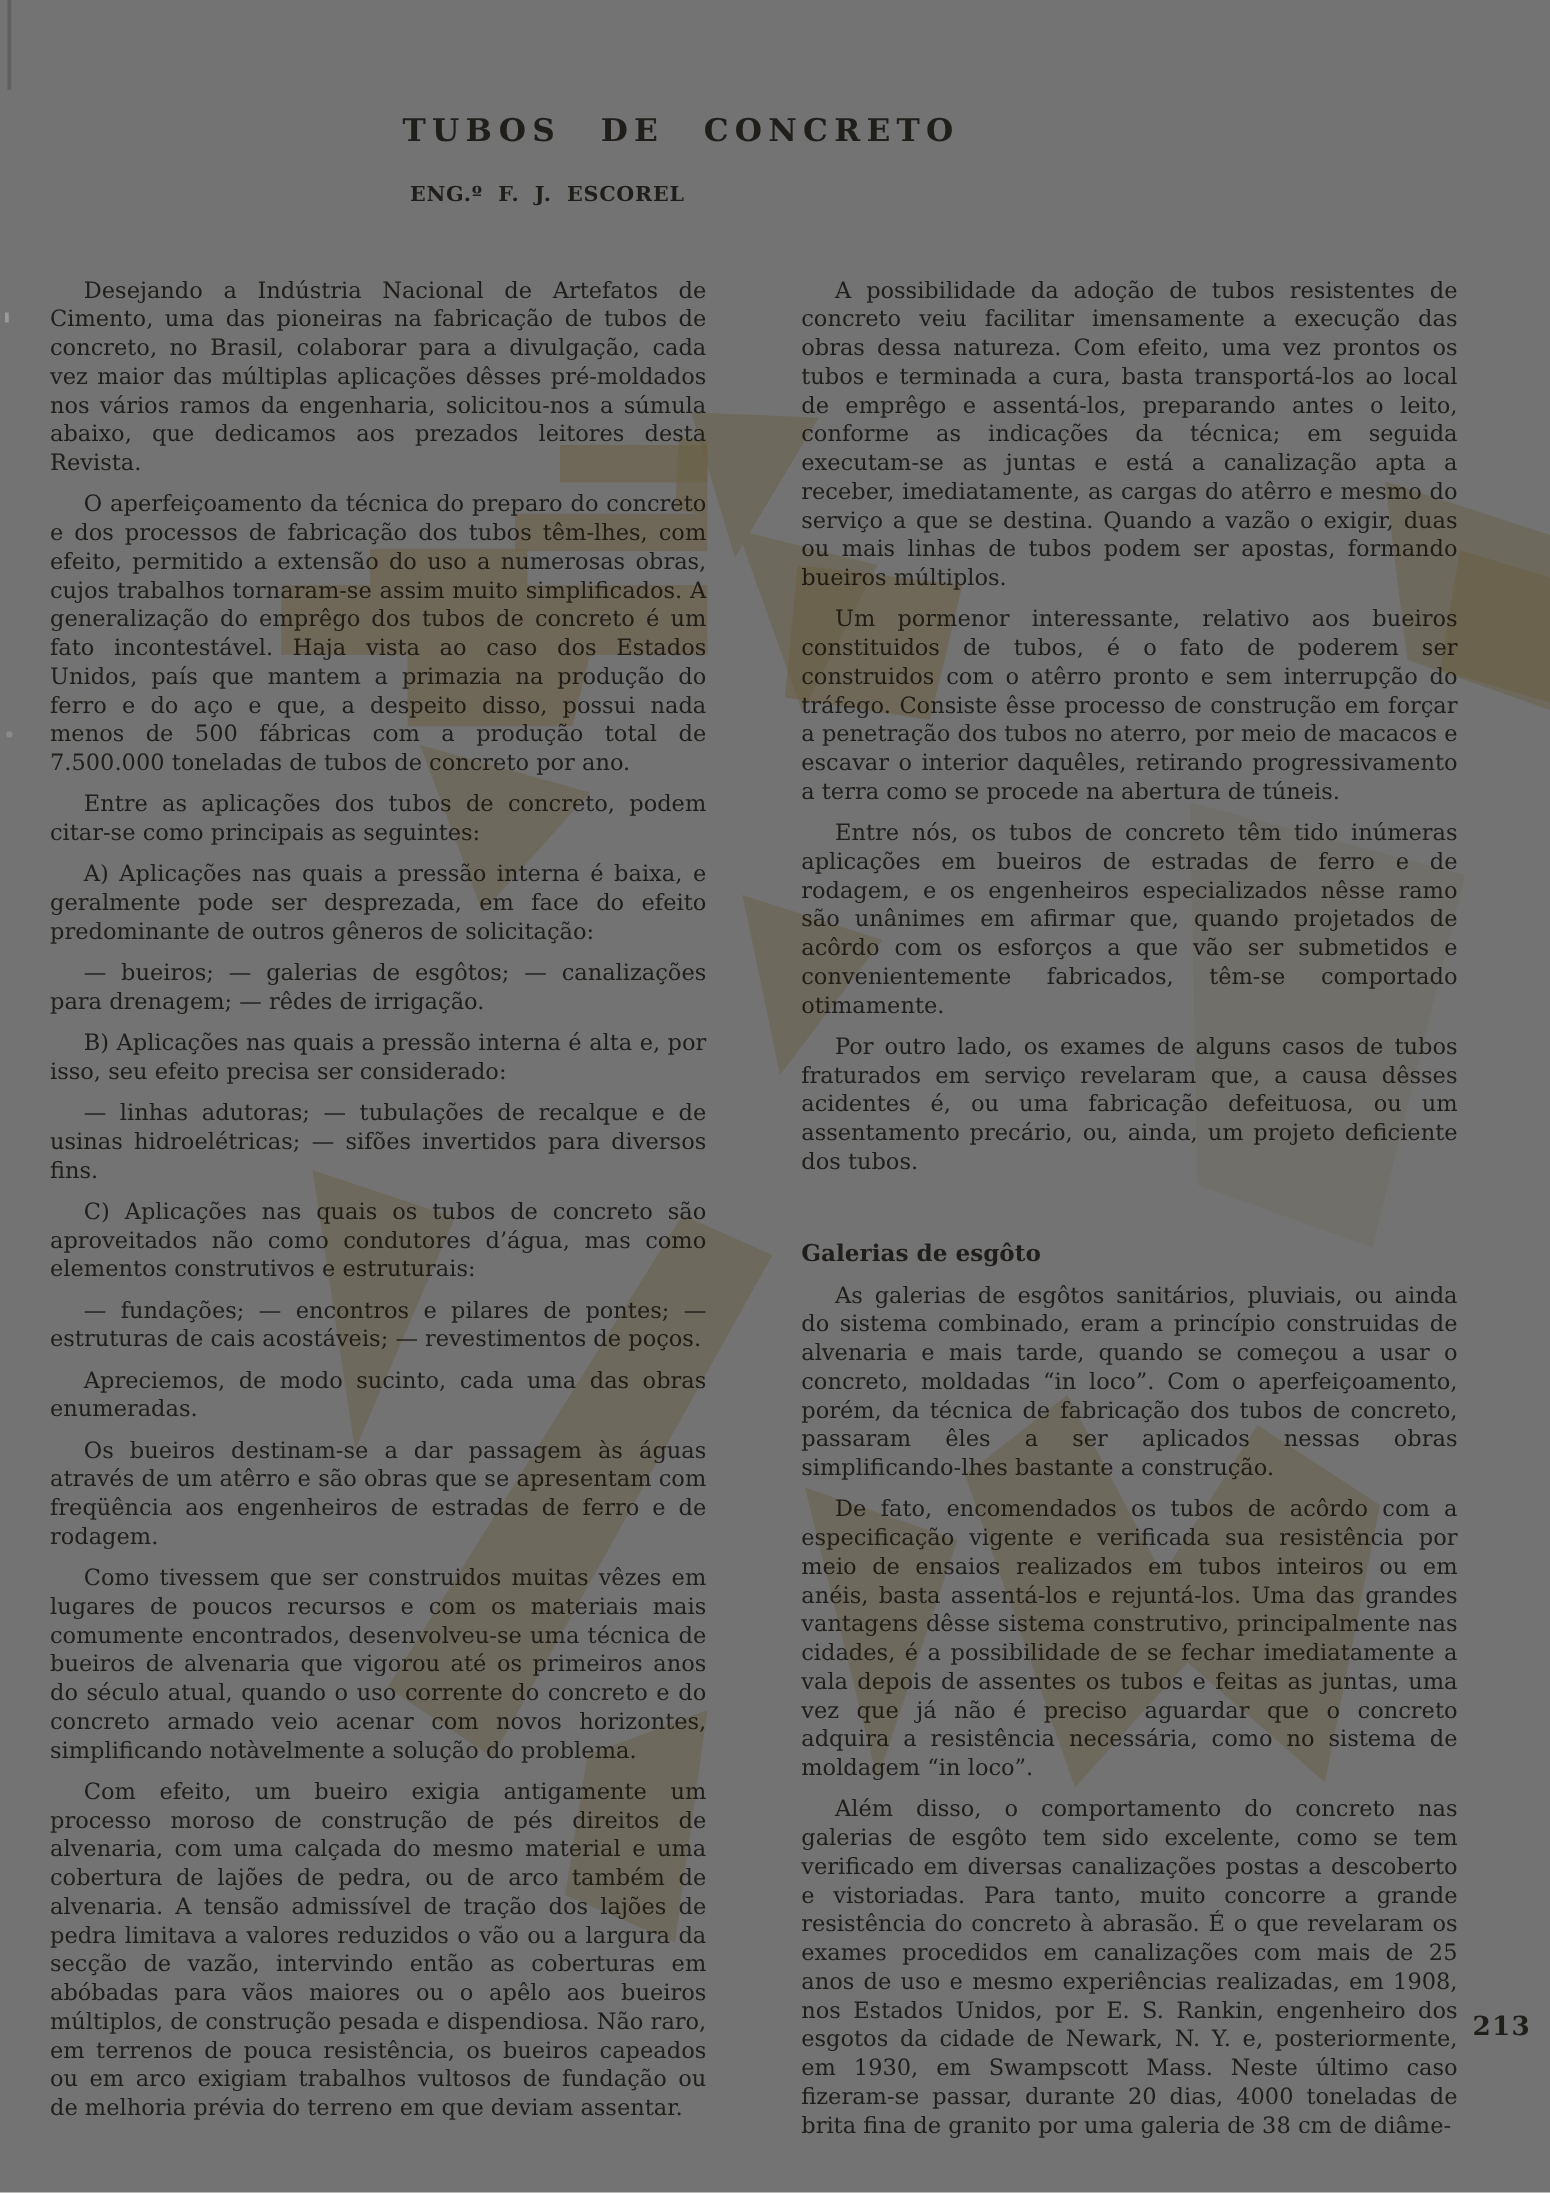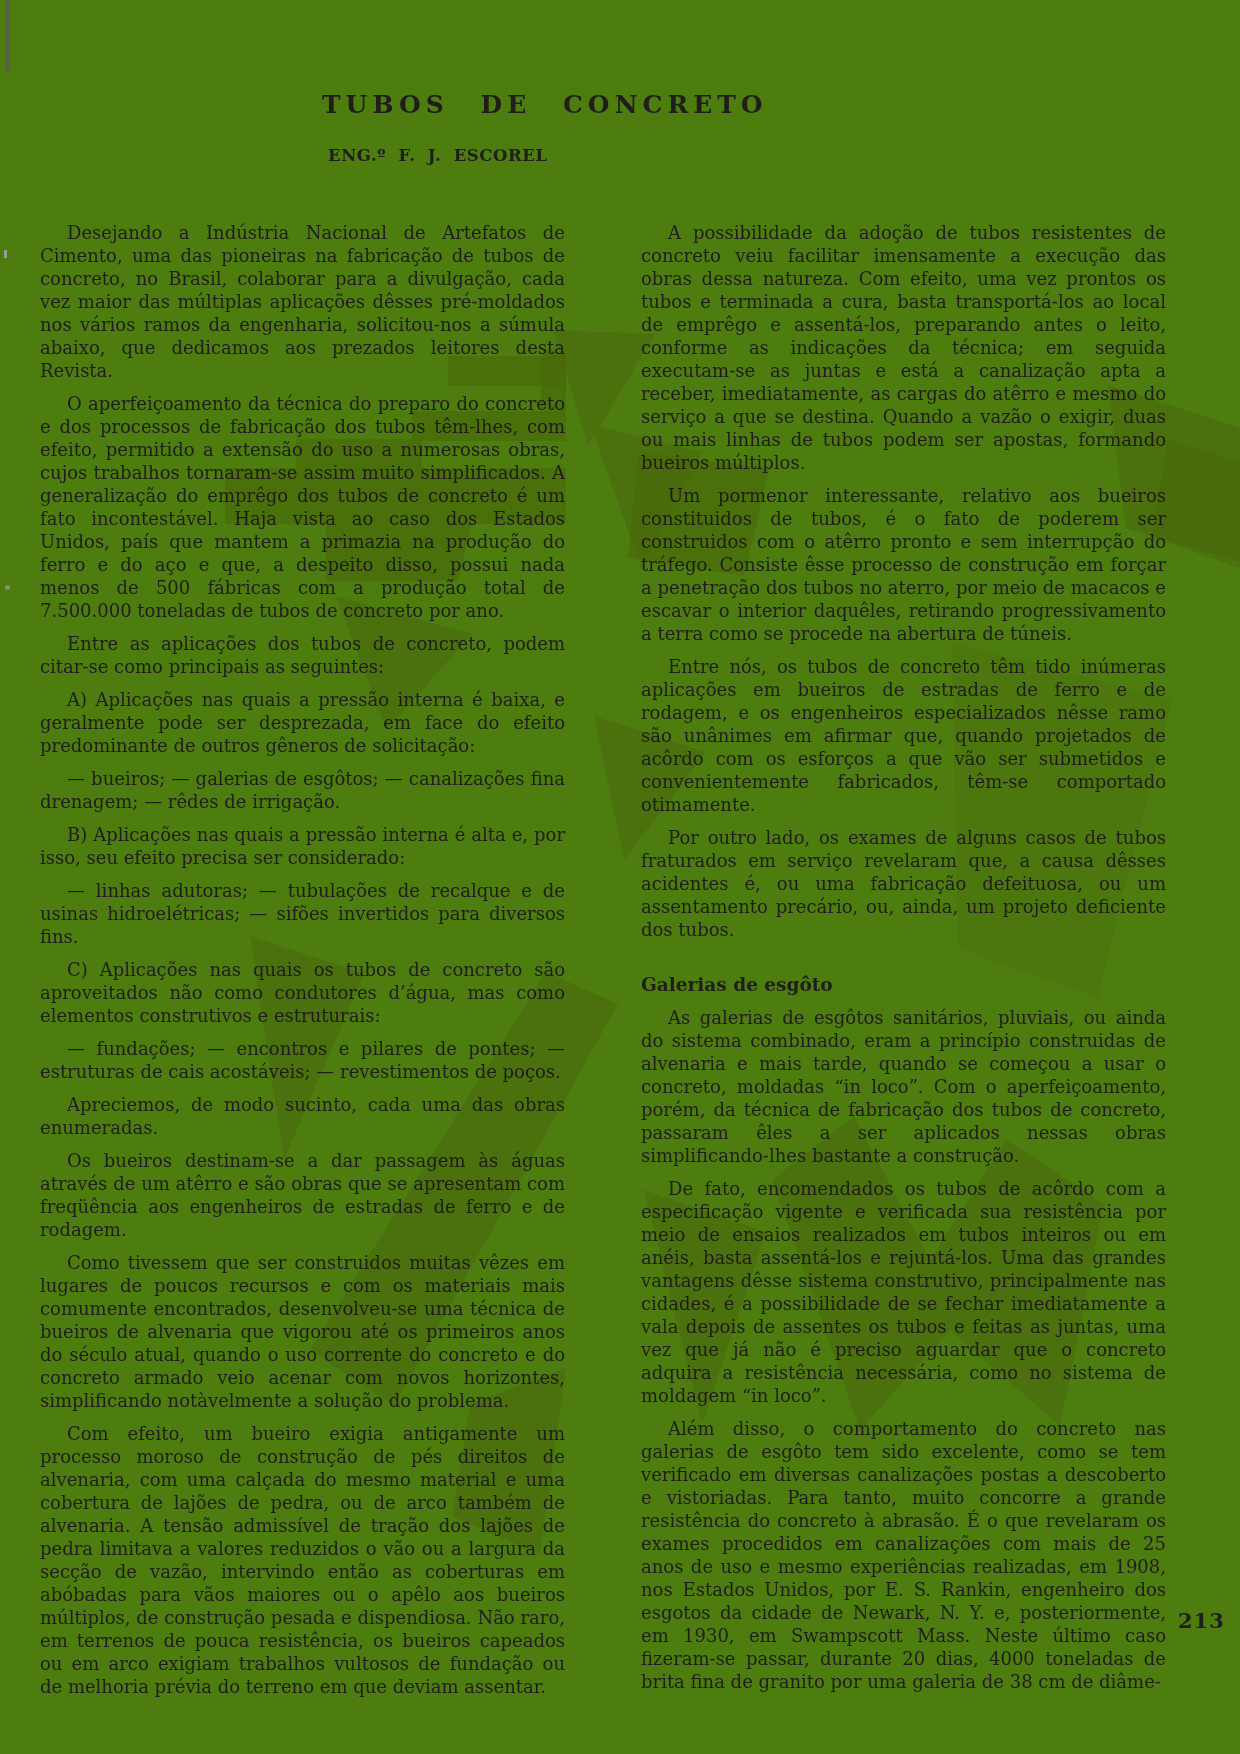--- a/index.html
+++ b/index.html
@@ -4,21 +4,21 @@
 <style>
   html, body { margin: 0; padding: 0; }
   body {
     width: 1240px; height: 1754px;
     background: #e8e8e6;
     font-family: "DejaVu Serif", "Liberation Serif", serif;
   }
   .page {
     position: relative;
     width: 1240px; height: 1754px;
-    background: #4d7c0f;
+    background: #737373;
     overflow: hidden;
     color: #201e1b;
   }
   .watermark {
     position: absolute; left: 0; top: 0;
     width: 1240px; height: 1754px;
     mix-blend-mode: multiply;
     pointer-events: none;
     z-index: 3;
   }
@@ -53,21 +53,21 @@
   }
   .col p {
     margin: 0 0 10px 0;
     text-indent: 27px;
   }
   .col h3 {
     margin: 18px 0 10px 0;
     font-size: 18.5px;
     font-weight: 700;
   }
-  .col h3.h-gap { margin-top: 32px; }
+  .col h3.h-gap { margin-top: 51px; }
   .page-number {
     position: absolute; left: 1178px; top: 1608px;
     font-size: 21px; font-weight: 700;
     letter-spacing: 1px;
     z-index: 2;
   }
   .artifact-line {
     position: absolute; left: 6px; top: 0;
     width: 3px; height: 72px;
     background: #5a5a5a; opacity: 0.75;
@@ -124,21 +124,21 @@
   <h1 class="title">TUBOS DE CONCRETO</h1>
   <div class="byline">ENG.º F. J. ESCOREL</div>
 
   <div class="columns">
 
     <div class="col">
       <p>Desejando a Indústria Nacional de Artefatos de Cimento, uma das pioneiras na fabricação de tubos de concreto, no Brasil, colaborar para a divulgação, cada vez maior das múltiplas aplicações dêsses pré-moldados nos vários ramos da engenharia, solicitou-nos a súmula abaixo, que dedicamos aos prezados leitores desta Revista.</p>
       <p>O aperfeiçoamento da técnica do preparo do concreto e dos processos de fabricação dos tubos têm-lhes, com efeito, permitido a extensão do uso a numerosas obras, cujos trabalhos tornaram-se assim muito simplificados.  A generalização do emprêgo dos tubos de concreto é um fato incontestável.  Haja vista ao caso dos Estados Unidos, país que mantem a primazia na produção do ferro e do aço e que, a despeito disso, possui nada menos de 500 fábricas com a produção total de 7.500.000 toneladas de tubos de concreto por ano.</p>
       <p>Entre as aplicações dos tubos de concreto, podem citar-se como principais as seguintes:</p>
       <p>A) Aplicações nas quais a pressão interna é baixa, e geralmente pode ser desprezada, em face do efeito predominante de outros gêneros de solicitação:</p>
-      <p>— bueiros; — galerias de esgôtos; — canalizações fina drenagem; — rêdes de irrigação.</p>
+      <p>— bueiros; — galerias de esgôtos; — canalizações para drenagem; — rêdes de irrigação.</p>
       <p>B) Aplicações nas quais a pressão interna é alta e, por isso, seu efeito precisa ser considerado:</p>
       <p>— linhas adutoras; — tubulações de recalque e de usinas hidroelétricas; — sifões invertidos para diversos fins.</p>
       <p>C) Aplicações nas quais os tubos de concreto são aproveitados não como condutores d’água, mas como elementos construtivos e estruturais:</p>
       <p>— fundações; — encontros e pilares de pontes; — estruturas de cais acostáveis; — revestimentos de poços.</p>
       <p>Apreciemos, de modo sucinto, cada uma das obras enumeradas.</p>
       <p>Os bueiros destinam-se a dar passagem às águas através de um atêrro e são obras que se apresentam com freqüência aos engenheiros de estradas de ferro e de rodagem.</p>
       <p>Como tivessem que ser construidos muitas vêzes em lugares de poucos recursos e com os materiais mais comumente encontrados, desenvolveu-se uma técnica de bueiros de alvenaria que vigorou até os primeiros anos do século atual, quando o uso corrente do concreto e do concreto armado veio acenar com novos horizontes, simplificando notàvelmente a solução do problema.</p>
       <p>Com efeito, um bueiro exigia antigamente um processo moroso de construção de pés direitos de alvenaria, com uma calçada do mesmo material e uma cobertura de lajões de pedra, ou de arco também de alvenaria.  A tensão admissível de tração dos lajões de pedra limitava a valores reduzidos o vão ou a largura da secção de vazão, intervindo então as coberturas em abóbadas para vãos maiores ou o apêlo aos bueiros múltiplos, de construção pesada e dispendiosa.  Não raro, em terrenos de pouca resistência, os bueiros capeados ou em arco exigiam trabalhos vultosos de fundação ou de melhoria prévia do terreno em que deviam assentar.</p>
     </div>
 

